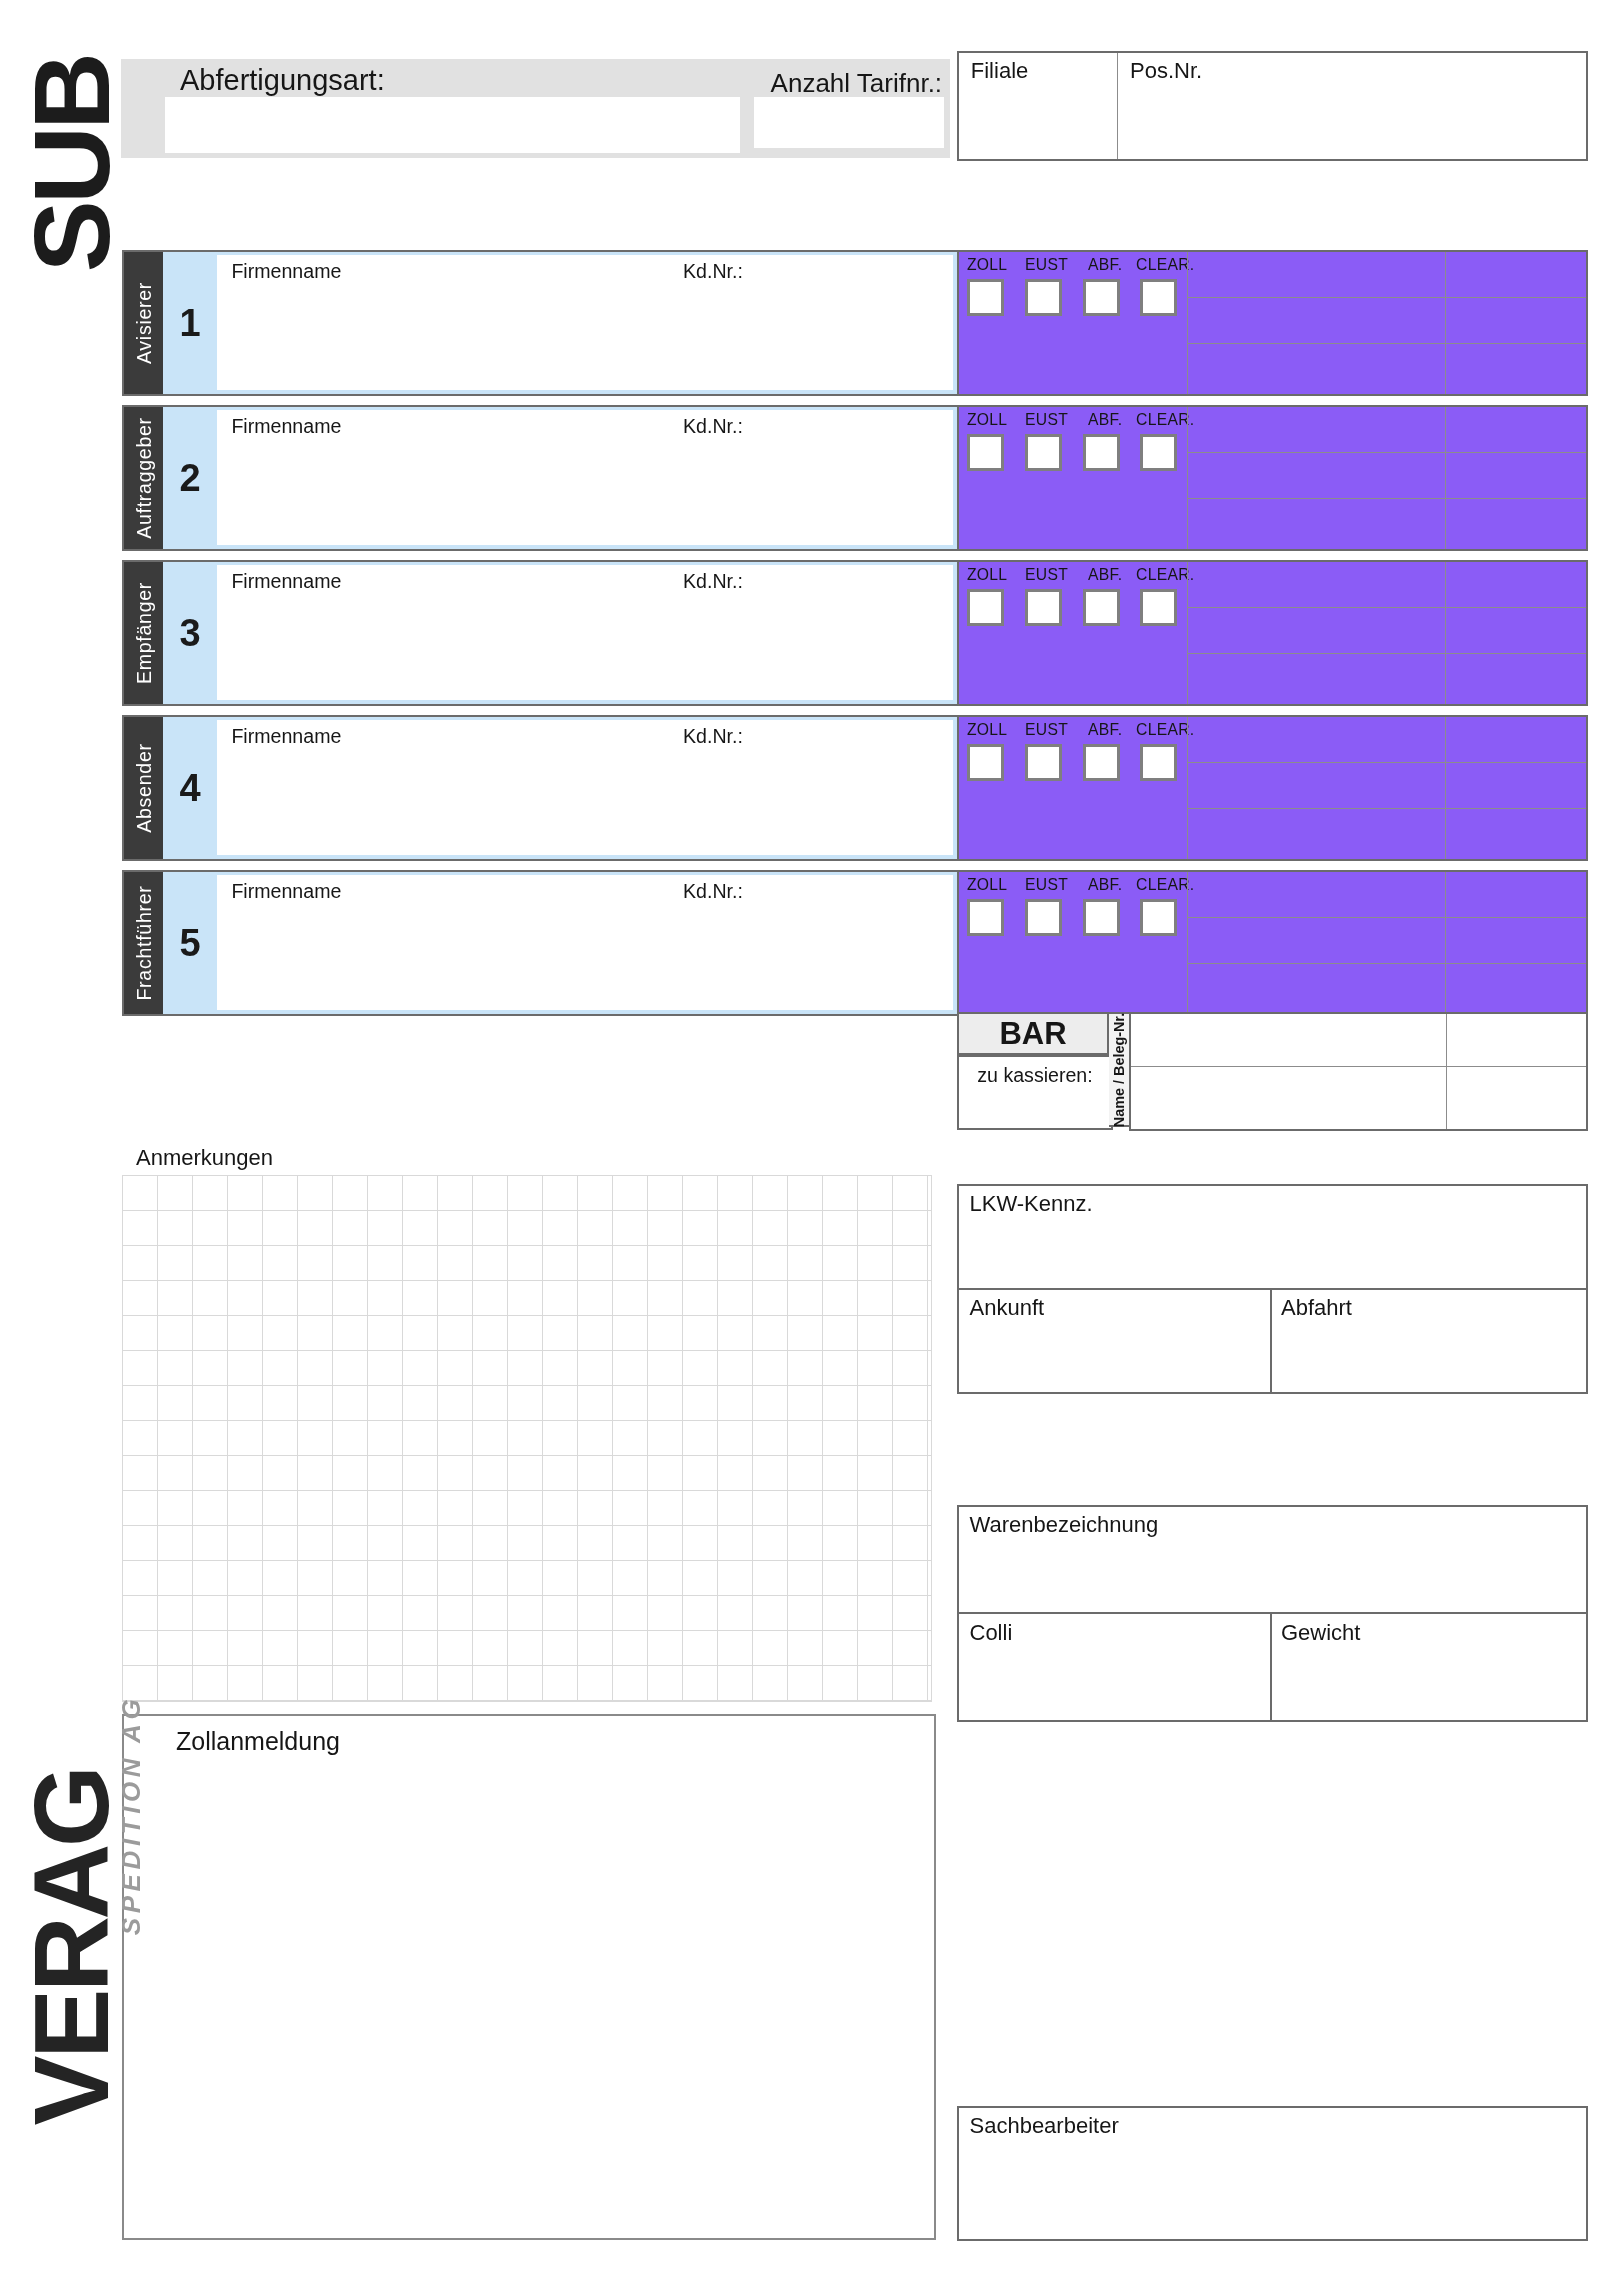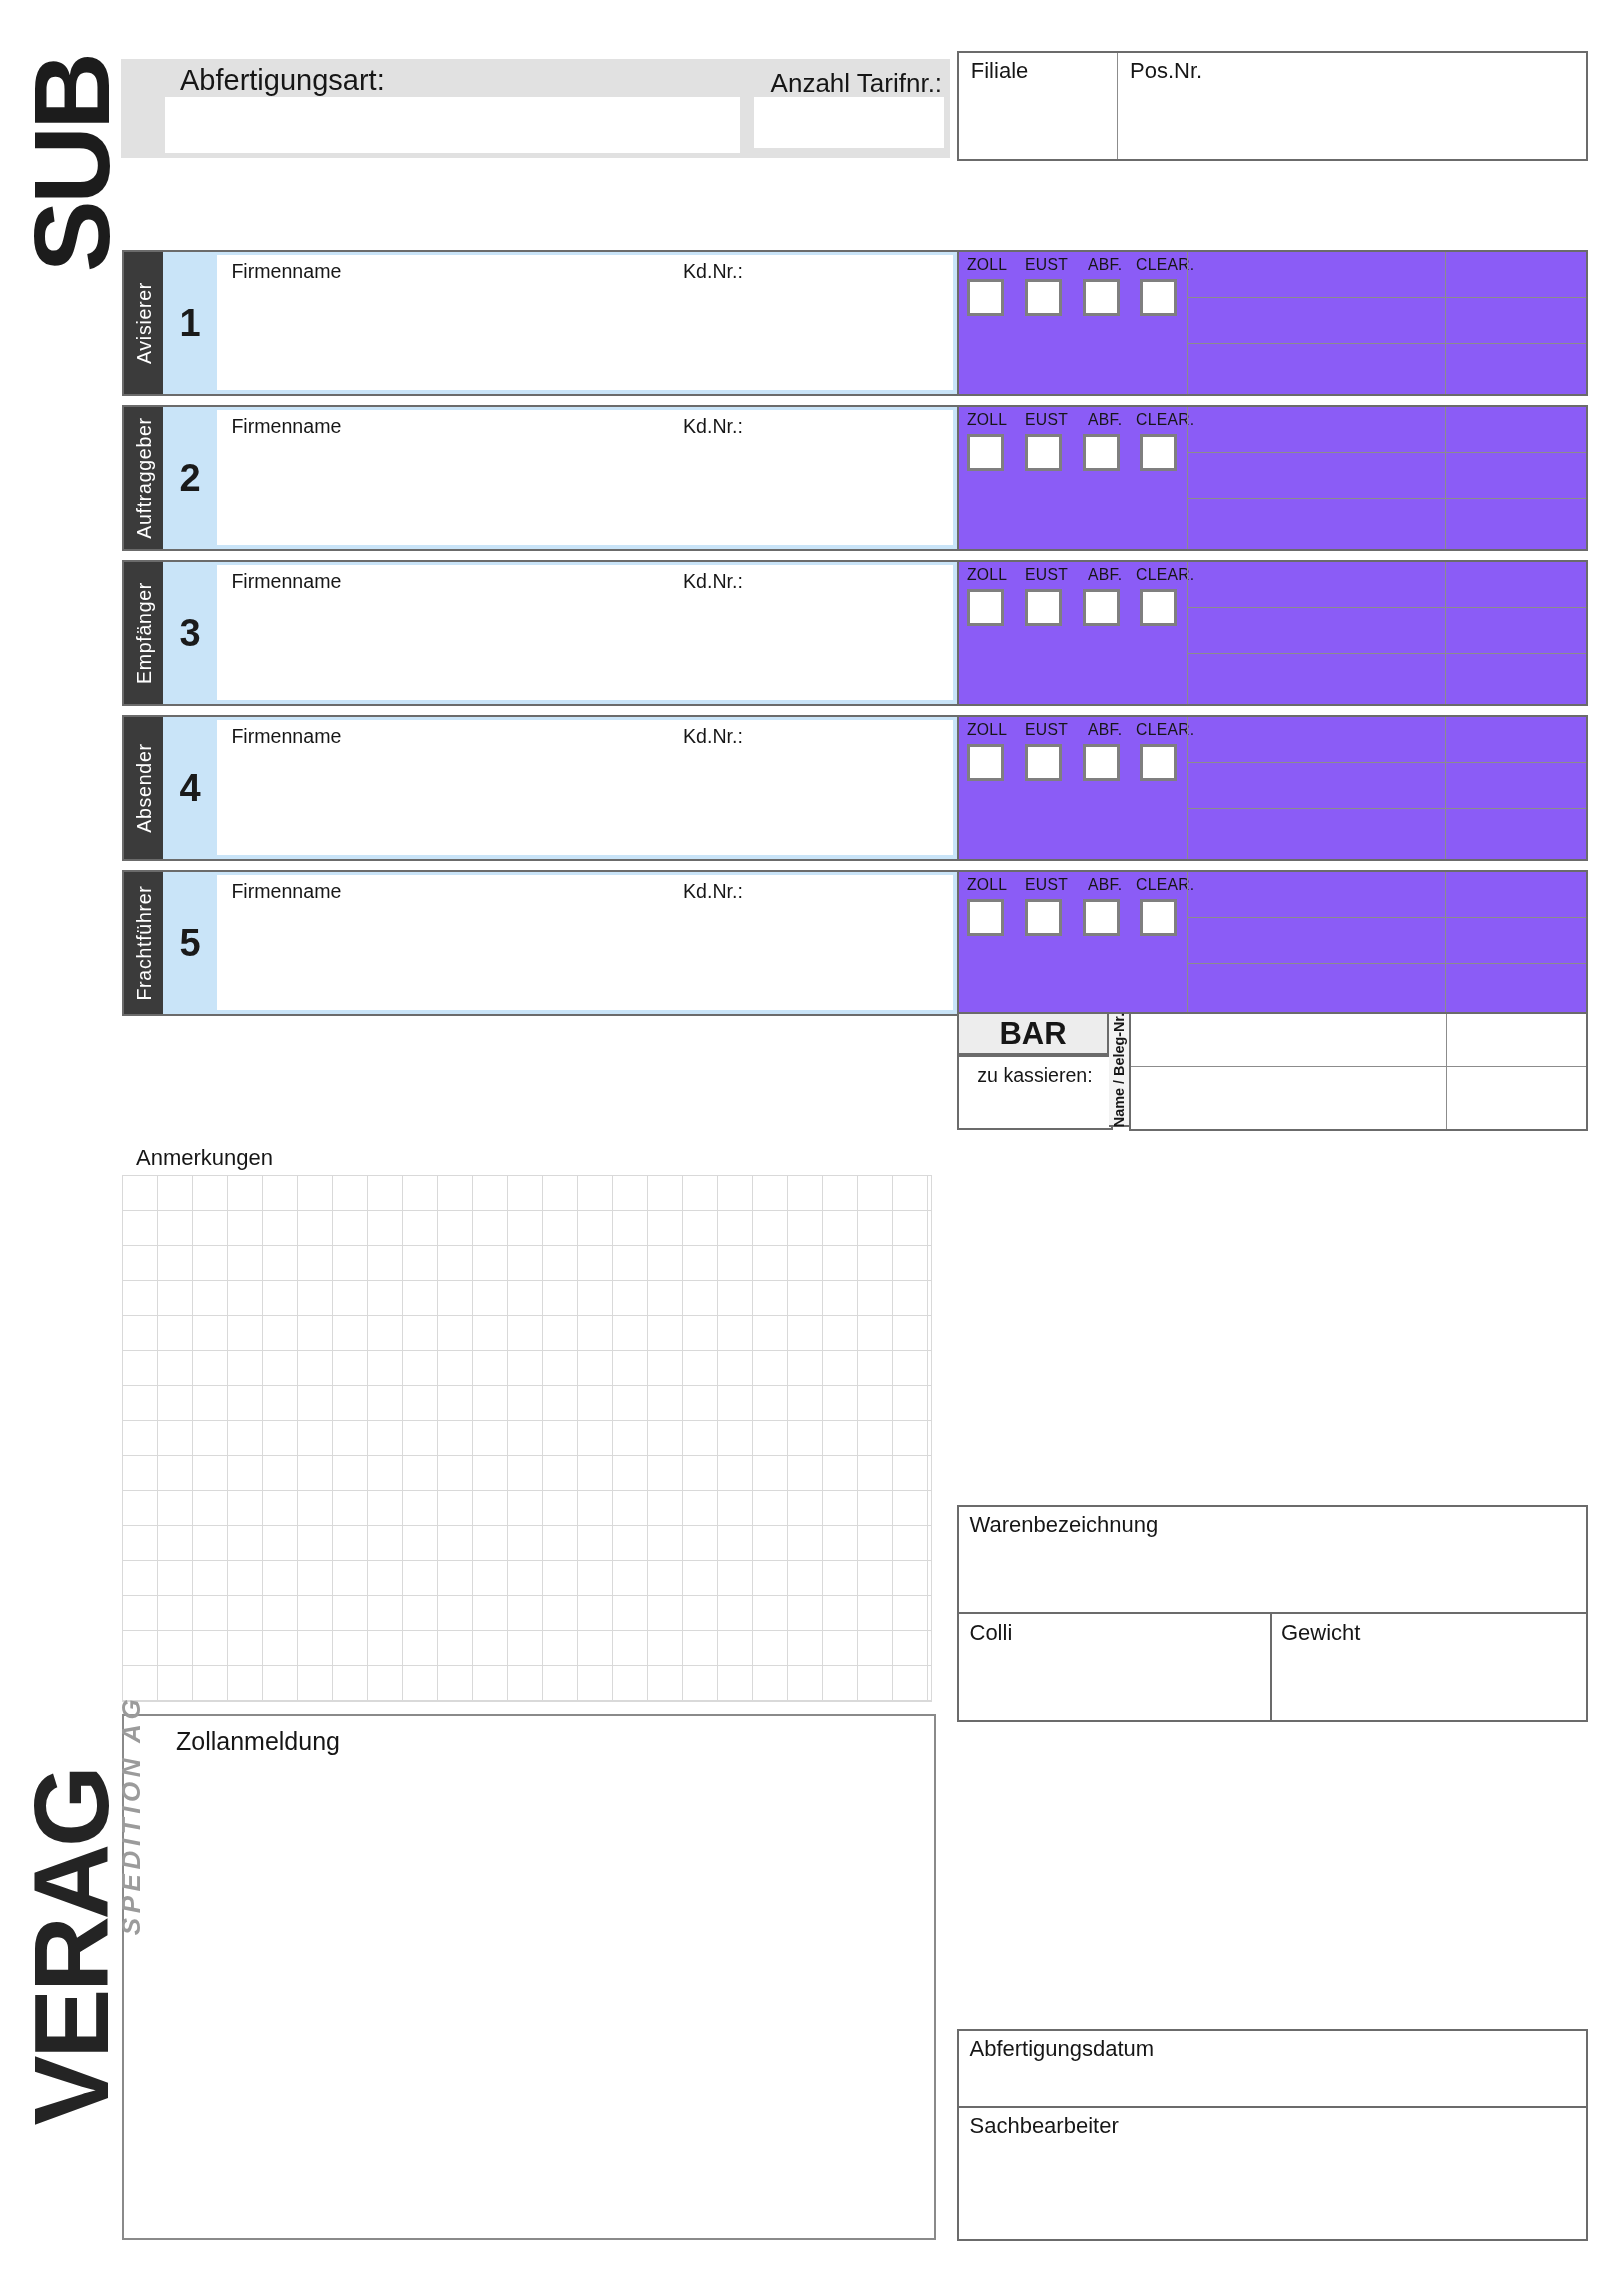--- a/index.html
+++ b/index.html
@@ -238,39 +238,46 @@
     <span class="vrot">Name / Beleg-Nr.</span>
   </div>
   <div class="box bar-rows">
     <div class="vline" style="left:315px;top:0;bottom:0"></div>
     <div class="hline" style="left:0;right:0;top:52px"></div>
   </div>
 
   <span class="abs anm-lbl">Anmerkungen</span>
   <div class="abs anm-grid"></div>
 
+  <div class="box lkw-box">
+    <div class="hline3" style="left:0;right:0;top:102px"></div>
+    <div class="vline3" style="left:311px;top:104px;bottom:0"></div>
+    <span class="cell-lbl" style="left:10.5px;top:5.2px">LKW-Kennz.</span>
+    <span class="cell-lbl" style="left:10.5px;top:109px">Ankunft</span>
+    <span class="cell-lbl" style="left:322px;top:109px">Abfahrt</span>
+    <div class="abs" style="left:0;top:0;right:0;height:102px"></div>
+    <div class="abs" style="left:0;top:104px;width:311px;bottom:0"></div>
+    <div class="abs" style="left:313px;top:104px;right:0;bottom:0"></div>
+  </div>
 
   <div class="box waren-box">
     <div class="hline3" style="left:0;right:0;top:105px"></div>
     <div class="vline3" style="left:311px;top:107px;bottom:0"></div>
     <span class="cell-lbl" style="left:10.5px;top:5.2px">Warenbezeichnung</span>
     <span class="cell-lbl" style="left:10.5px;top:113px">Colli</span>
     <span class="cell-lbl" style="left:322px;top:113px">Gewicht</span>
     <div class="abs" style="left:0;top:0;right:0;height:105px"></div>
     <div class="abs" style="left:0;top:107px;width:311px;bottom:0"></div>
     <div class="abs" style="left:313px;top:107px;right:0;bottom:0"></div>
   </div>
 
   <div class="abs zoll-box">
     <span class="lbl">Zollanmeldung</span>
   </div>
 
-  <div class="box datum-box">
-    <span class="cell-lbl" style="left:10.5px;top:5.2px">Abfertigungsdatum</span>
-  </div>
   <div class="box sach-box">
     <span class="cell-lbl" style="left:10.5px;top:5.2px">Sachbearbeiter</span>
   </div>
 
   <div class="abs verag-logo">
     <span class="vrot">VERAG</span>
   </div>
   <div class="abs spedition">
     <span class="vrot">SPEDITION AG</span>
   </div>

